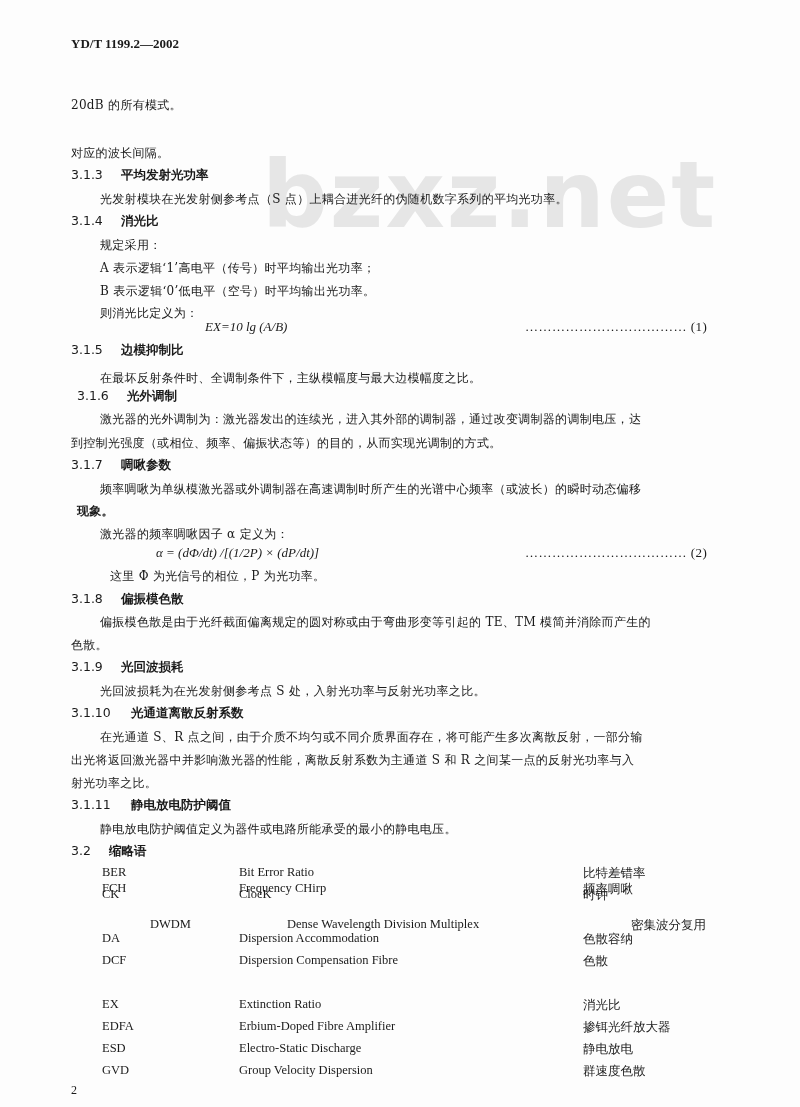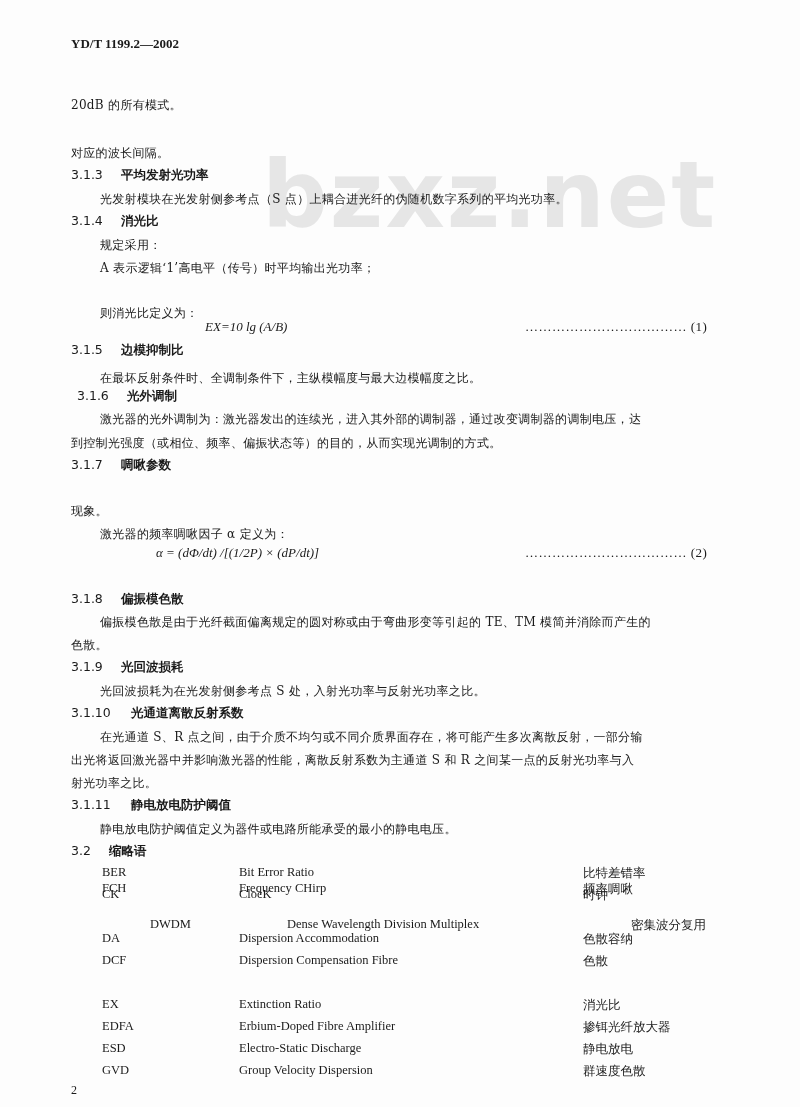--- a/index.html
+++ b/index.html
@@ -38,20 +38,21 @@
   <div class="line sec" style="left:71px; top:167px;">
     <span class="num">3.1.3</span><span class="ttl">平均发射光功率</span>
   </div>
   <div class="line body-text" style="left:100px; top:191px;">光发射模块在光发射侧参考点（S 点）上耦合进光纤的伪随机数字系列的平均光功率。</div>
 
   <div class="line sec" style="left:71px; top:213px;">
     <span class="num">3.1.4</span><span class="ttl">消光比</span>
   </div>
   <div class="line body-text" style="left:100px; top:237px;">规定采用：</div>
   <div class="line body-text" style="left:100px; top:260px;">A 表示逻辑‘1’高电平（传号）时平均输出光功率；</div>
+  <div class="line body-text" style="left:100px; top:283px;">B 表示逻辑‘0’低电平（空号）时平均输出光功率。</div>
   <div class="line body-text" style="left:100px; top:305px;">则消光比定义为：</div>
   <div class="line formula" style="left:205px; top:319px;">EX=10 lg (A/B)</div>
   <div class="eqno" style="top:319px;">
     <span>………………………………</span>
     <span>(1)</span>
   </div>
 
   <div class="line sec" style="left:71px; top:342px;">
     <span class="num">3.1.5</span><span class="ttl">边模抑制比</span>
   </div>
@@ -59,27 +60,29 @@
 
   <div class="line sec" style="left:71px; top:388px;margin-left:6px;">
     <span class="num">3.1.6</span><span class="ttl">光外调制</span>
   </div>
   <div class="line body-text" style="left:100px; top:411px;">激光器的光外调制为：激光器发出的连续光，进入其外部的调制器，通过改变调制器的调制电压，达</div>
   <div class="line body-text" style="left:71px; top:435px;">到控制光强度（或相位、频率、偏振状态等）的目的，从而实现光调制的方式。</div>
 
   <div class="line sec" style="left:71px; top:457px;">
     <span class="num">3.1.7</span><span class="ttl">啁啾参数</span>
   </div>
-  <div class="line body-text" style="left:71px; top:503px;">现象。</div>
+  <div class="line body-text" style="left:100px; top:481px;">频率啁啾为单纵模激光器或外调制器在高速调制时所产生的光谱中心频率（或波长）的瞬时动态偏移</div>
+  <div class="line body-text" style="left:77px; top:503px;font-weight:bold;">现象。</div>
   <div class="line body-text" style="left:100px; top:526px;">激光器的频率啁啾因子 α 定义为：</div>
   <div class="line formula" style="left:156px; top:545px;">α = (dΦ/dt) /[(1/2P) × (dP/dt)]</div>
   <div class="eqno" style="top:545px;">
     <span>………………………………</span>
     <span>(2)</span>
   </div>
+  <div class="line body-text" style="left:110px; top:568px;">这里 Φ 为光信号的相位，P 为光功率。</div>
 
   <div class="line sec" style="left:71px; top:591px;">
     <span class="num">3.1.8</span><span class="ttl">偏振模色散</span>
   </div>
   <div class="line body-text" style="left:100px; top:614px;">偏振模色散是由于光纤截面偏离规定的圆对称或由于弯曲形变等引起的 TE、TM 模简并消除而产生的</div>
   <div class="line body-text" style="left:71px; top:637px;">色散。</div>
 
   <div class="line sec" style="left:71px; top:659px;">
     <span class="num">3.1.9</span><span class="ttl">光回波损耗</span>
   </div>

